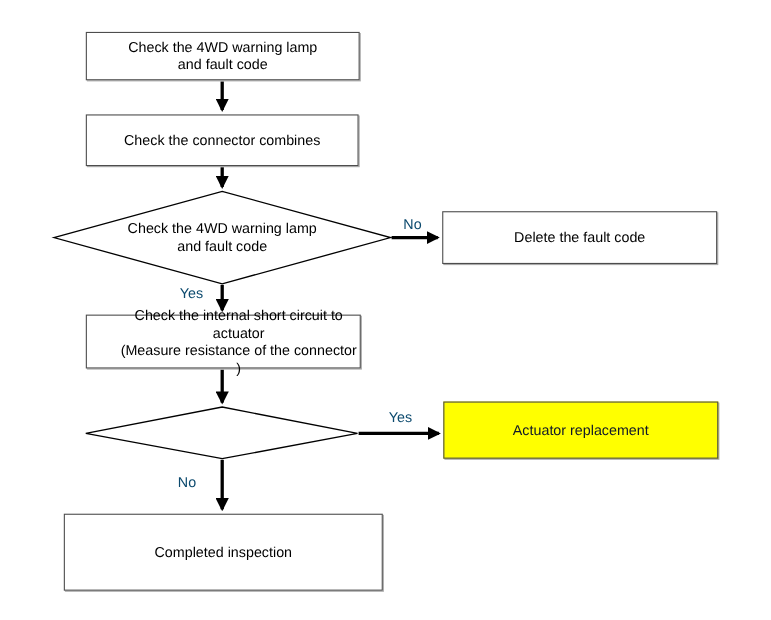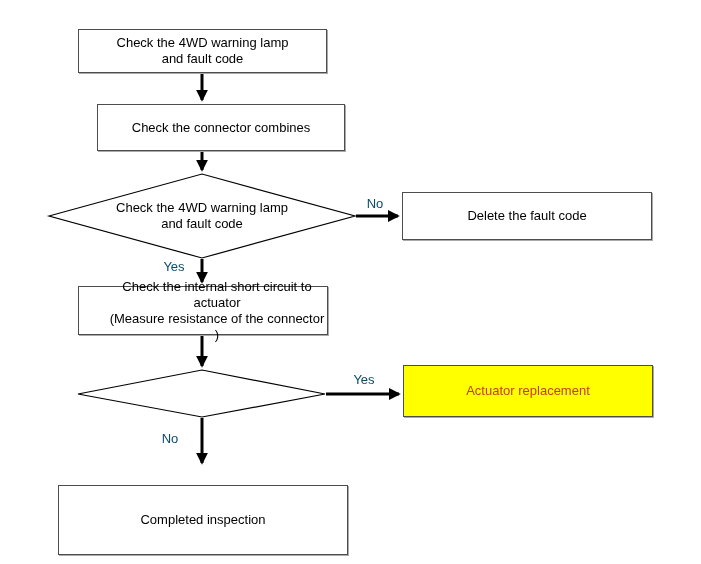--- a/index.html
+++ b/index.html
@@ -26,26 +26,26 @@
     display: flex;
     align-items: center;
     justify-content: center;
     text-align: center;
     font-size: 13px;
     line-height: 16px;
     color: #000000;
     white-space: pre-line;
   }
   .node-check-lamp      { left: 78px;  top: 29px;  width: 249px; height: 44px; }
-  .node-check-connector { left: 78px;  top: 104px; width: 248px; height: 47px; margin-left: 19px; }
+  .node-check-connector { left: 78px;  top: 104px; width: 248px; height: 47px; }
   .node-delete-fault    { left: 402px; top: 192px; width: 250px; height: 48px; justify-content: center; }
   .node-check-short     { left: 78px;  top: 286px; width: 250px; height: 49px; padding-left: 28px; }
   .node-actuator        { left: 403px; top: 365px; width: 250px; height: 52px;
-                          background: #ffff00; color: #c2410c; }
-  .node-completed       { left: 58px;  top: 485px; width: 290px; height: 70px; }
+                          background: #ffff00; color: #0f172a; }
+  .node-completed       { left: 58px;  top: 467px; width: 290px; height: 70px; }
   .diamond-text {
     position: absolute;
     text-align: center;
     font-size: 13px;
     line-height: 16px;
     color: #000000;
     white-space: pre-line;
     pointer-events: none;
   }
   .diamond1-text { left: 77px;  top: 200px; width: 250px; }

